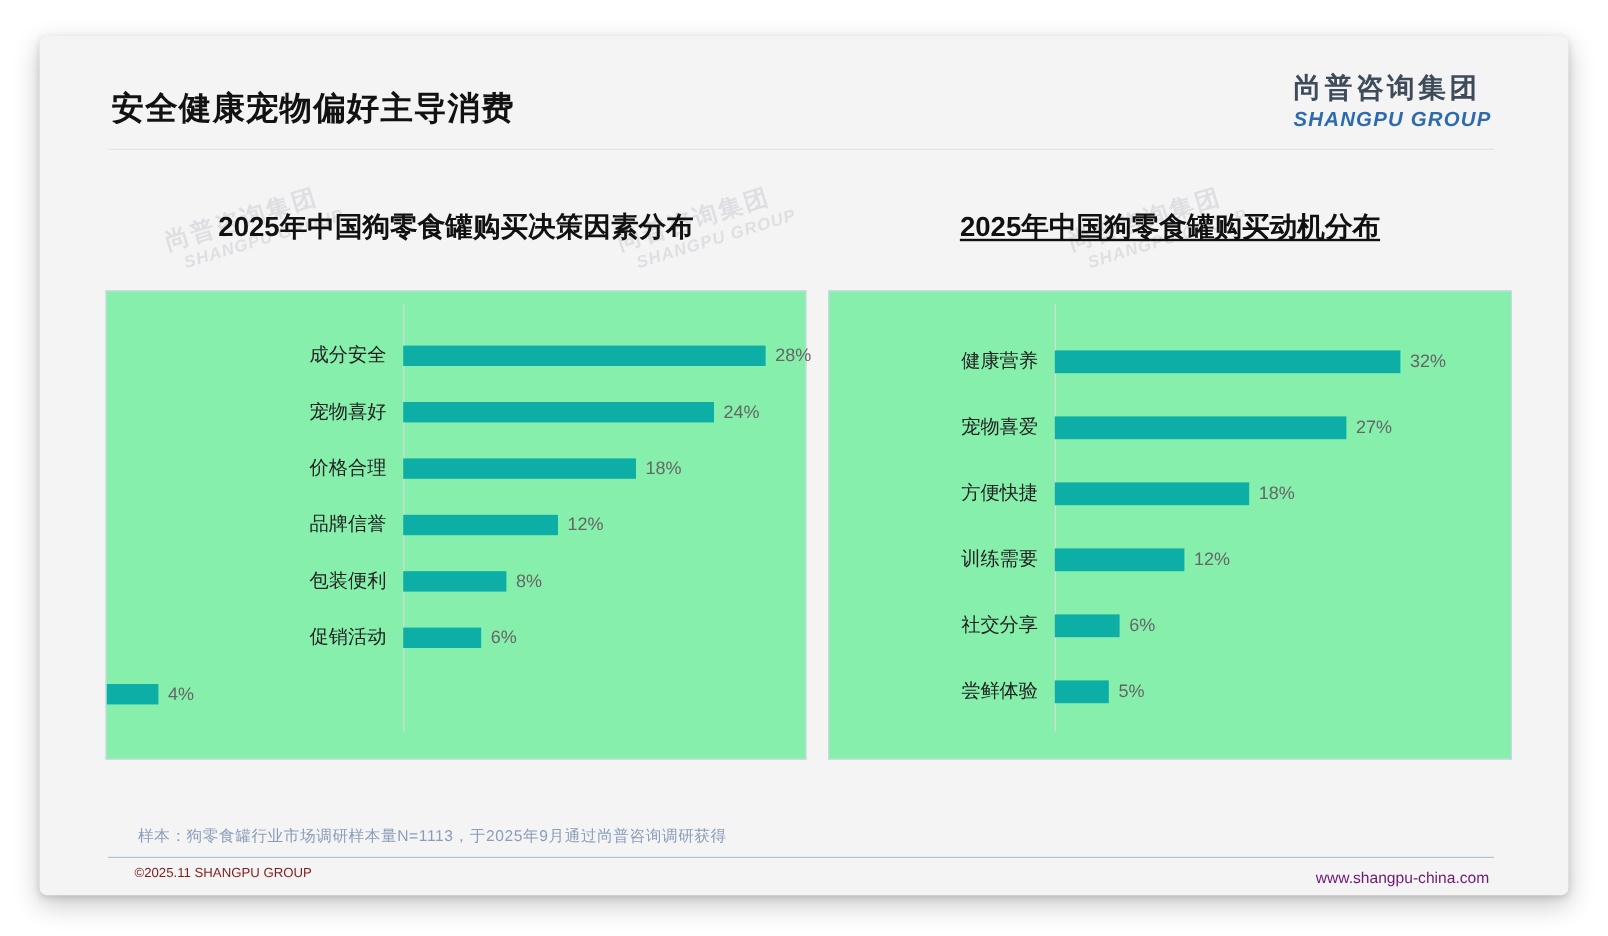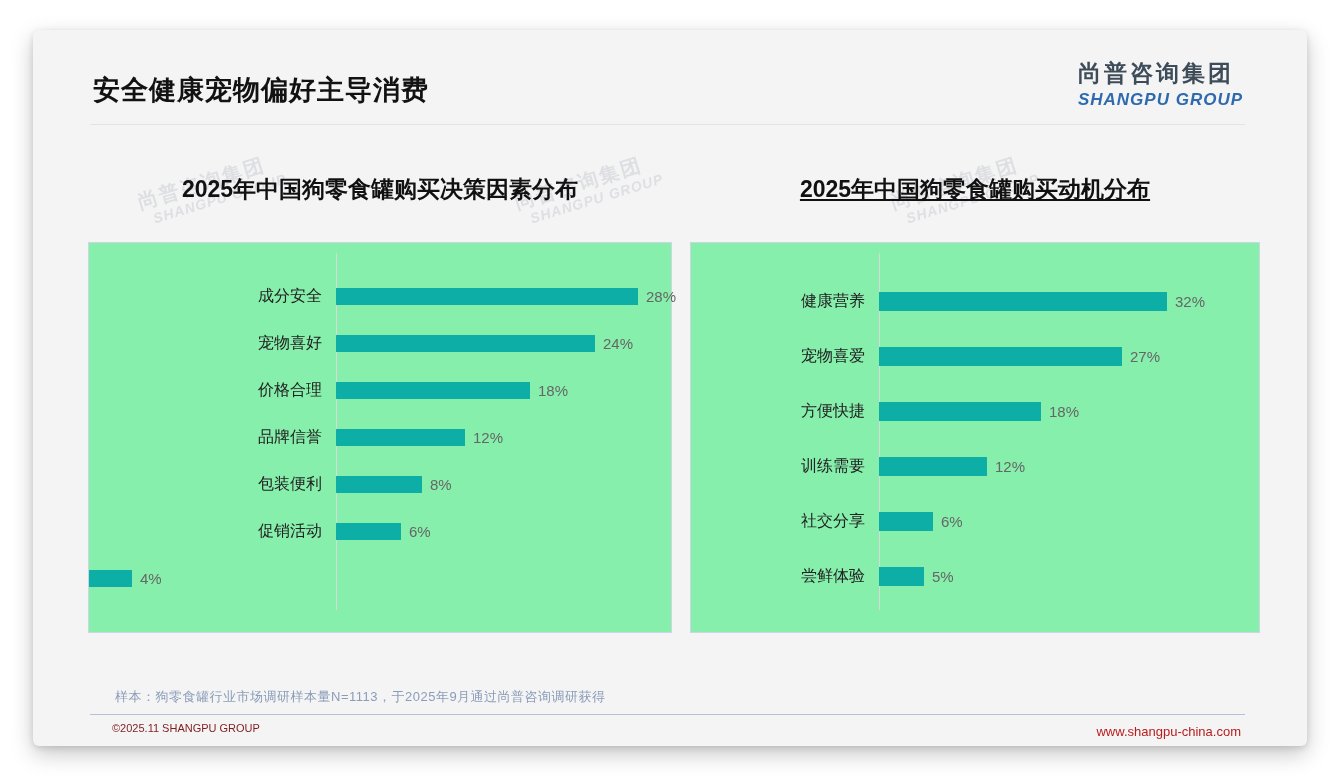--- a/index.html
+++ b/index.html
@@ -73,21 +73,21 @@
     position:absolute; left:82px; top:658px;
     font-size:13px; color:#8a9db8; letter-spacing:0.5px;
   }
   .footer-divider {
     position:absolute; left:57px; top:684px; width:1155px; height:1px; background:#b3c2d6;
   }
   .copyright {
     position:absolute; left:79px; top:692px; font-size:11px; color:#7f1d1d;
   }
   .website {
-    position:absolute; right:66px; top:694px; font-size:13px; color:#b91c1c;
+    position:absolute; right:66px; top:694px; font-size:13px; color:#701a75;
   }
 </style>
 </head>
 <body>
 
 <div class="slide">
 
   <div class="wm-layer" id="wm-layer">
       <div class="wm" style="left: 102px; top: 162px;">
         <div class="wm-cn">尚普咨询集团</div>

